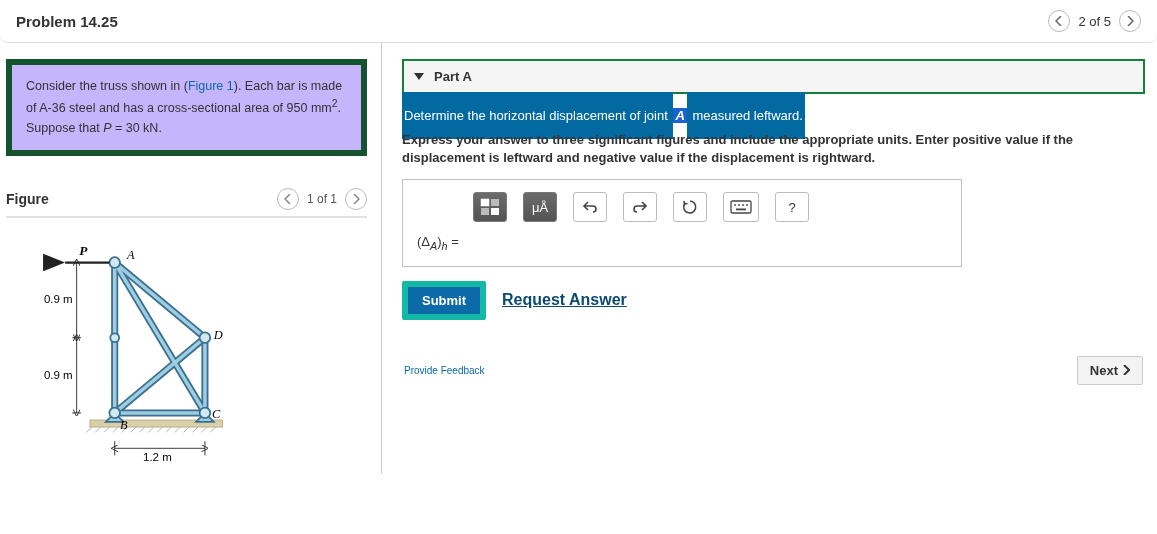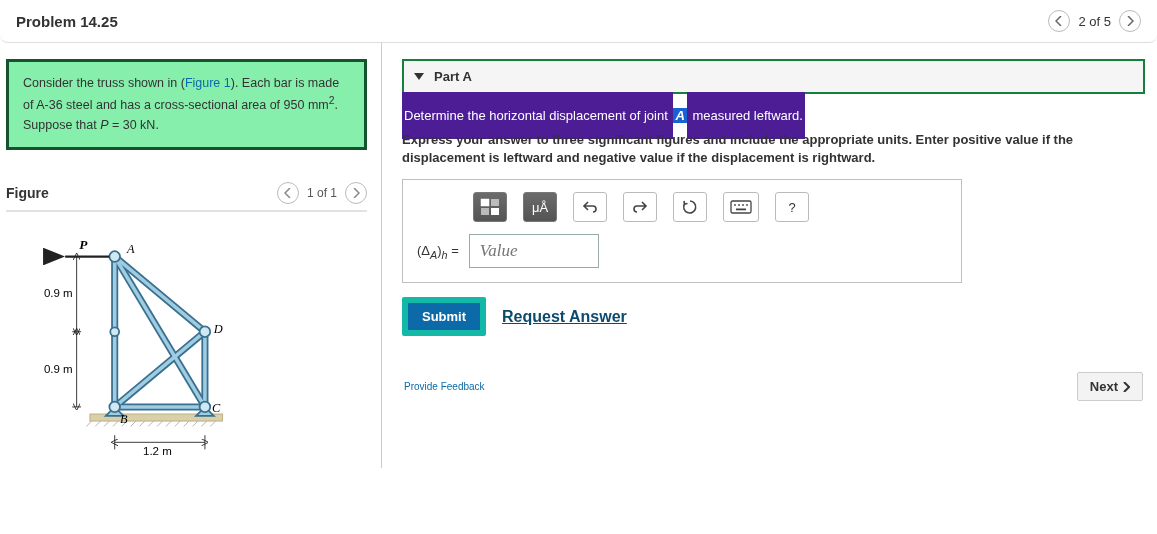--- a/index.html
+++ b/index.html
@@ -4,31 +4,31 @@
 <style>
   * { box-sizing: border-box; margin: 0; padding: 0; }
   body { font-family: Arial, Helvetica, sans-serif; font-size: 13px; color: #333; background: #fff; }
   .header { display: flex; justify-content: space-between; align-items: center; padding: 10px 16px; border-bottom: 1px solid #ddd; border-radius: 8px; }
   .header h2 { font-size: 15px; font-weight: bold; color: #333; }
   .pager { display: flex; align-items: center; gap: 8px; font-size: 13px; color: #333; }
   .circ-btn { width: 22px; height: 22px; border: 1px solid #bbb; border-radius: 50%; background: #fff; display: flex; align-items: center; justify-content: center; font-size: 11px; color: #555; cursor: pointer; }
   .main { display: flex; }
   .left { width: 382px; padding: 16px 14px 8px 6px; border-right: 1px solid #ccc; }
   .right { flex: 1; padding: 16px 12px 8px 20px; }
-  .prompt-box { background: #86efac; border: 3px solid #14532d; padding: 12px 14px; font-size: 12.5px; line-height: 1.55; color: #333; }
+  .prompt-box { background: #c4b5fd; border: 6px solid #14532d; padding: 12px 14px; font-size: 12.5px; line-height: 1.55; color: #333; }
   .figlink { color: #0d6aa8; }
   .figure-head { margin-top: 32px; display: flex; align-items: center; justify-content: space-between; border-bottom: 2px solid #e2e2e2; padding-bottom: 6px; }
   .figure-head b { font-size: 14px; color: #333; }
   .figpager { display: flex; align-items: center; gap: 8px; font-size: 12px; color: #555; }
   .figarea { padding: 18px 0 0 22px; }
   svg.fig { display: block; }
   .part-head { background: #f5f5f5; border: 2px solid #15803d; padding: 8px 10px; display: flex; align-items: center; gap: 10px; font-weight: bold; font-size: 13px; }
   .tri { width: 0; height: 0; border-left: 5px solid transparent; border-right: 5px solid transparent; border-top: 7px solid #333; }
   .instr1 { margin: 14px 0 8px; }
-  .hl { background: #4c1d95; color: #fff; padding: 16px 2px; }
+  .hl { background: #0369a1; color: #fff; padding: 16px 2px; }
   .hlA { background: #1862d3; color: #fff; font-style: italic; font-weight: bold; padding: 0 2px; }
   .instr2 { font-weight: bold; color: #333; margin-bottom: 12px; line-height: 1.4; }
   .answerbox { border: 1px solid #bfbfbf; padding: 12px 14px 14px; width: 560px; }
   .toolbar { display: flex; align-items: center; gap: 16px; margin-left: 56px; margin-bottom: 12px; }
   .tool { height: 30px; min-width: 34px; padding: 0 6px; border: 1px solid #777; background: linear-gradient(#6b6b6b,#545454); color: #fff; display: flex; align-items: center; justify-content: center; font-size: 13px; border-radius: 3px; cursor: pointer; }
   .tool.lite { background: #fff; color: #333; border: 1px solid #bbb; }
   .tool svg { display: block; }
   .inputs { display: flex; align-items: center; gap: 10px; }
   .lhs { font-size: 13px; color: #333; }
   .txtin { height: 34px; border: 1px solid #9aa; padding: 0 10px; font-style: italic; font-family: Georgia, 'Times New Roman', serif; font-size: 17px; color: #999; background: #fff; }
@@ -216,21 +216,20 @@
               <circle cx="9" cy="5" r="0.9" fill="#444"></circle>
               <circle cx="13" cy="5" r="0.9" fill="#444"></circle>
               <circle cx="17" cy="5" r="0.9" fill="#444"></circle>
               <rect x="6" y="8.5" width="10" height="1.8" fill="#444"></rect>
             </svg>
         </div>
         <div class="tool lite">?</div>
       </div>
       <div class="inputs">
         <span class="lhs">(Δ<sub><i>A</i></sub>)<sub><i>h</i></sub> =</span>
-        <input class="txtin valin" placeholder="Value" style="">
       </div>
     </div>
 
     <div class="submitrow">
       <button class="submitbtn">Submit</button>
       <span class="reqlink">Request Answer</span>
     </div>
 
     <div class="footer-row">
       <span class="feedback">Provide Feedback</span>

